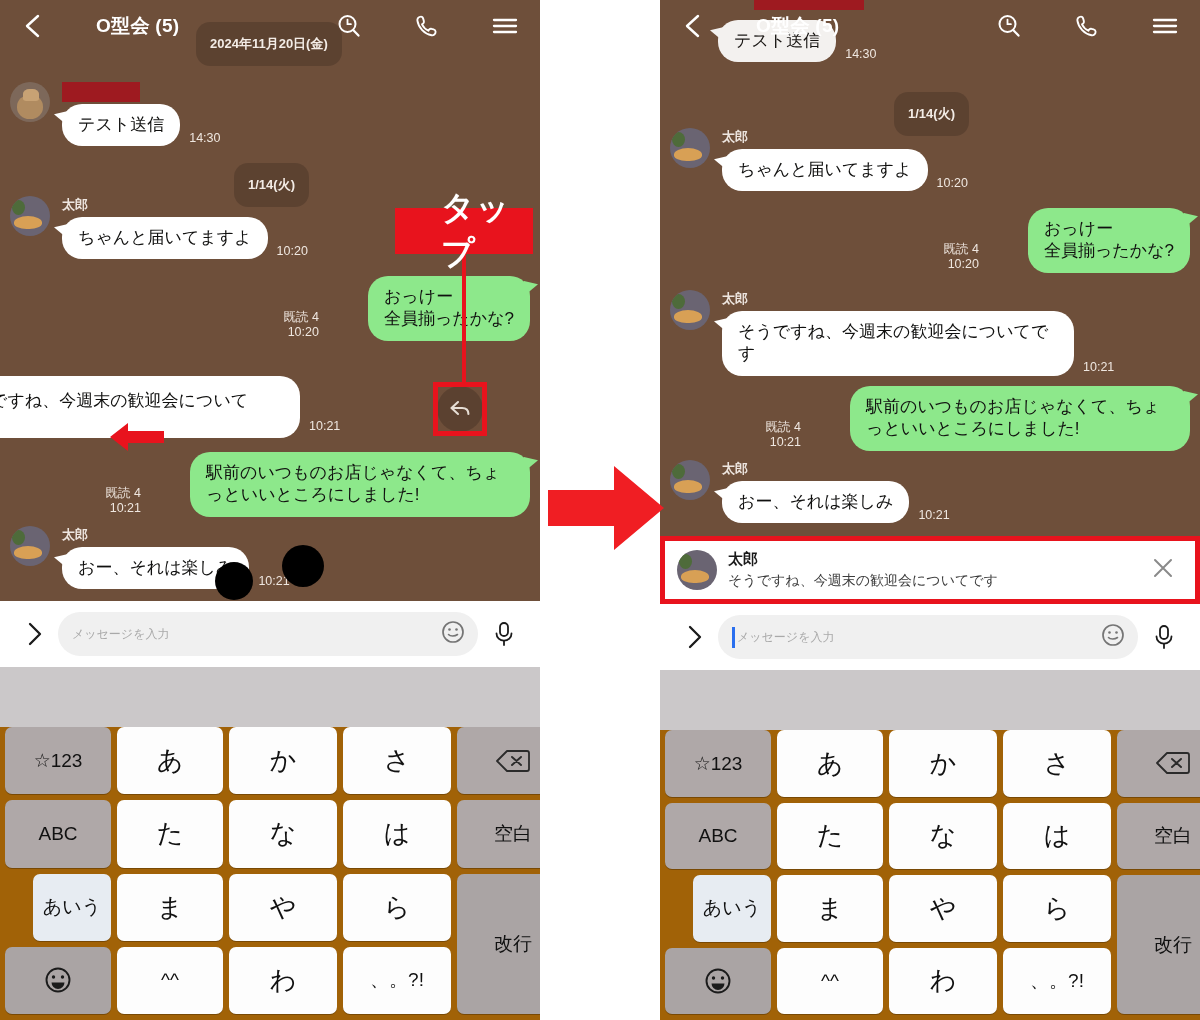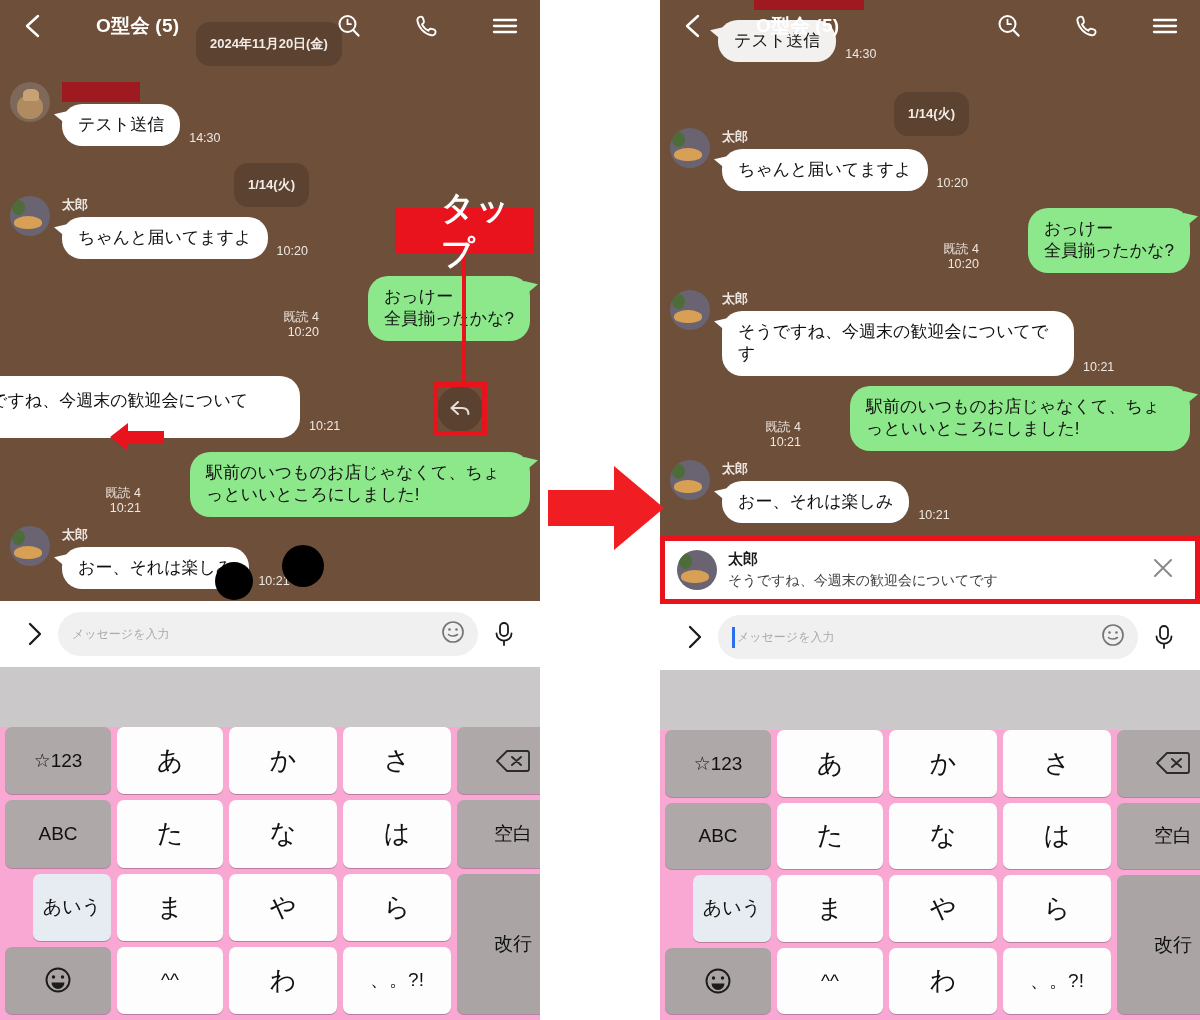--- a/index.html
+++ b/index.html
@@ -95,21 +95,21 @@
   .phone.right .inputbar { top:604px; }
   .chev { width:38px; display:flex; align-items:center; justify-content:center; }
   .field { flex:1; height:44px; background:#F0F0F0; border-radius:22px; display:flex;
            align-items:center; padding:0 14px; margin:0 6px 0 4px; position:relative; }
   .caret { width:3px; height:21px; background:#2A6FEF; margin-right:2px; }
   .ph { color:#A9A9A9; font-size:12px; }
   .field .emo { position:absolute; right:12px; }
   .mic { width:40px; display:flex; align-items:center; justify-content:center; }
 
   
-  .kb { position:absolute; left:0; width:540px; background:#f9a8d4; z-index:15; }
+  .kb { position:absolute; left:0; width:540px; background:#a16207; z-index:15; }
   .phone.left  .kb { top:667px; height:353px; }
   .phone.right .kb { top:670px; height:350px; }
   .kb .sugg { height:60px; background:#CBC8C9; }
   .kb .grid { display:grid; grid-template-columns:106px 106px 108px 108px 112px;
               grid-template-rows:1fr 1fr 1fr 1fr; gap:6px; padding:0 5px 6px 5px; height:calc(100% - 60px); }
   .key { border-radius:7px; display:flex; align-items:center; justify-content:center;
          font-size:26px; color:#111; box-shadow:0 1px 0 rgba(0,0,0,.25); }
   .key.w { background:#FDFDFD; }
   .key.g { background:#AFA8A8; font-size:20px; }
   .key.g2{ background:#AAA4A4; font-size:20px; }

